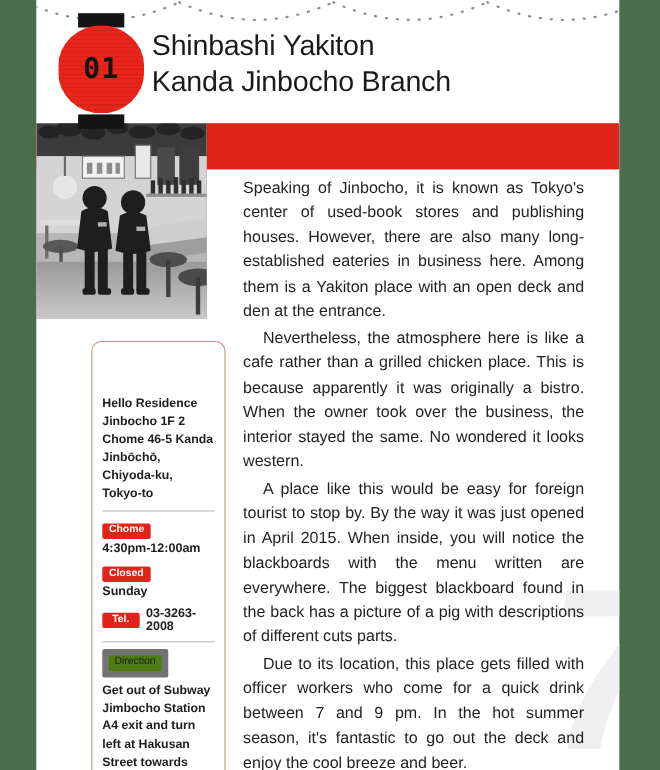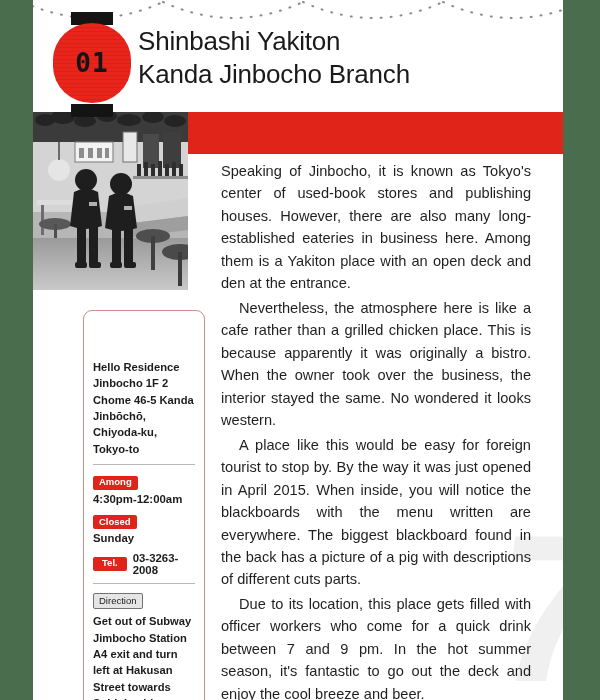--- a/index.html
+++ b/index.html
@@ -179,27 +179,27 @@
   }
   .telrow{
     display:flex; align-items:center; gap:6px;
     margin-top:5px;
   }
   .telnum{
     font-size:11.4px; font-weight:600; color:#1c1c1c;
   }
   .outline-badge{
     display:inline-block;
-    border:1px solid #737373;
+    border:6px solid #737373;
     color:#1c1c1c;
     font-size:9.5px;
     padding:1.5px 5px 2px 5px;
     border-radius:2px;
     line-height:1.1;
-    background:#e5e5e5;
+    background:#4d7c0f;
   }
   .dirtext{
     font-size:11.2px;
     line-height:1.46;
     color:#1c1c1c;
     font-weight:600;
     margin-top:4px;
   }
 
   
@@ -333,21 +333,21 @@
       <rect x="118" y="124" width="4" height="34" fill="#3f3f3f"></rect>
       <ellipse cx="147" cy="140" rx="18" ry="8" fill="#4a4a4a"></ellipse>
       <rect x="145" y="140" width="4" height="34" fill="#3b3b3b"></rect>
     </svg>
   </div>
 
   <div class="infobox">
     <div class="addr">Hello Residence Jinbocho 1F 2 Chome 46-5 Kanda Jinbōchō, Chiyoda-ku, Tokyo-to</div>
     <div class="hr"></div>
 
-    <span class="badge">Among</span>
+    <span class="badge">Chome</span>
     <div class="val">4:30pm-12:00am</div>
 
     <span class="badge">Closed</span>
     <div class="val">Sunday</div>
 
     <div class="telrow">
       <span class="badge tel">Tel.</span>
       <span class="telnum">03-3263-2008</span>
     </div>
 

